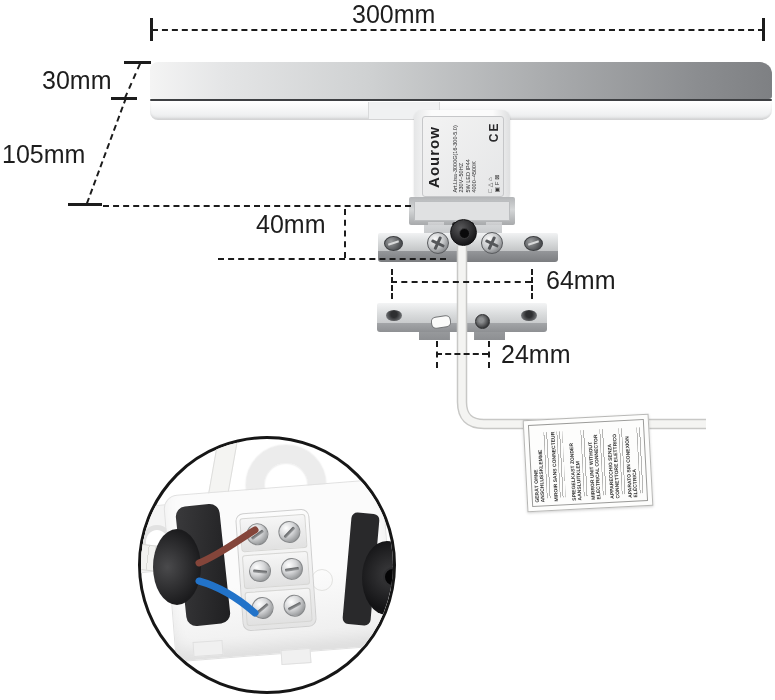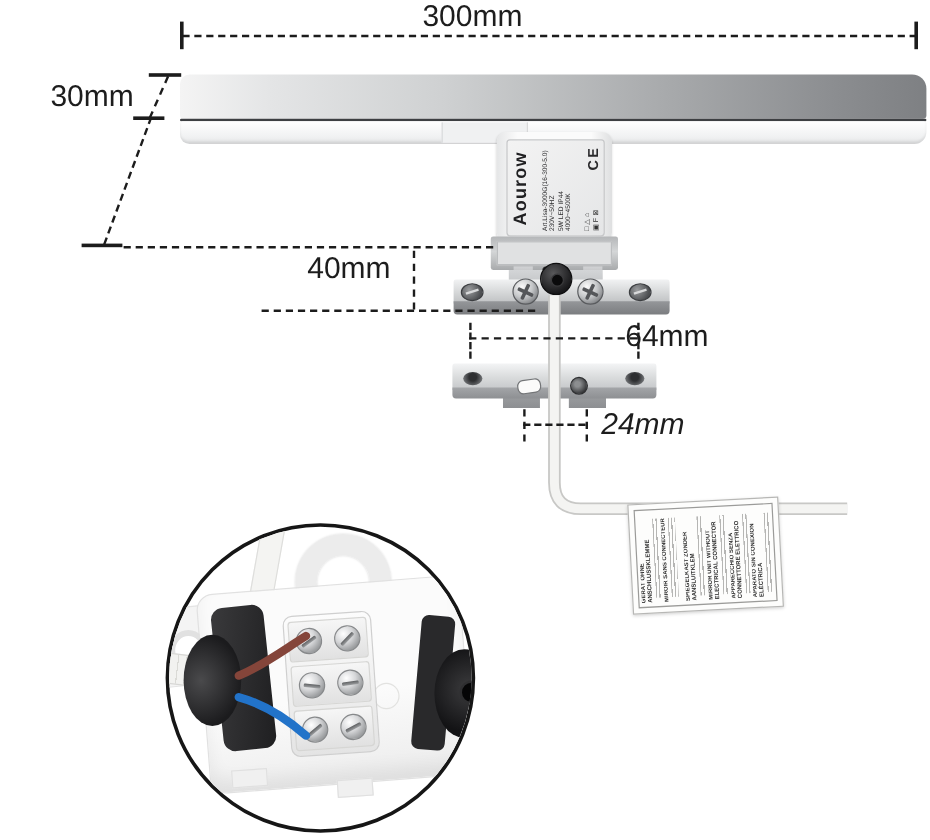--- a/index.html
+++ b/index.html
@@ -130,20 +130,21 @@
 <body>
 
 <div id="stage">
 
   <div class="dimtext" style="left:352px;top:0px;">300mm</div>
   <div class="dash-h" style="left:152px;top:29px;width:612px;"></div>
   <div class="tick" style="left:150px;top:18px;width:3px;height:23px;"></div>
   <div class="tick" style="left:762px;top:18px;width:3px;height:23px;"></div>
 
   <div class="dimtext" style="left:42px;top:66px;">30mm</div>
+  <div class="dimtext" style="left:2px;top:140px;">105mm</div>
   <div class="tick" style="left:124px;top:61px;width:27px;height:3px;"></div>
   <div class="tick" style="left:111px;top:97px;width:26px;height:3px;"></div>
   <div class="tick" style="left:68px;top:203px;width:34px;height:3px;"></div>
   <div class="dash-slant" style="left:141px;top:64px;width:38px;transform:rotate(113.8deg);"></div>
   <div class="dash-slant" style="left:127px;top:98px;width:113px;transform:rotate(110.3deg);"></div>
 
   <div class="bar-top"></div>
   <div class="bar-divider"></div>
   <div class="bar-front"></div>
   <div class="bar-notch"></div>
@@ -208,26 +209,26 @@
   </svg>
 
   <div class="dash-h" style="left:103px;top:205px;width:308px;"></div>
   <div class="dash-v" style="left:344px;top:209px;height:49px;"></div>
   <div class="dash-h" style="left:218px;top:258px;width:228px;"></div>
   <div class="dimtext" style="left:256px;top:210px;">40mm</div>
 
   <div class="dash-v" style="left:391px;top:269px;height:30px;"></div>
   <div class="dash-v" style="left:531px;top:269px;height:30px;"></div>
   <div class="dash-h" style="left:391px;top:281px;width:140px;"></div>
-  <div class="dimtext" style="left:521px;top:266px;">64mm</div>
+  <div class="dimtext" style="left:546px;top:266px;">64mm</div>
 
   <div class="dash-v" style="left:436px;top:341px;height:27px;"></div>
   <div class="dash-v" style="left:488px;top:341px;height:27px;"></div>
   <div class="dash-h" style="left:436px;top:353px;width:52px;"></div>
-  <div class="dimtext" style="left:501px;top:340px;font-style:italic;">24mm</div>
+  <div class="dimtext" style="left:501px;top:340px;">24mm</div>
 
   <div class="tag">
     <div class="tag-inner">
       <div class="tag-col">
         <span class="tag-head">GERÄT OHNE ANSCHLUSSKLEMME</span>
         <span class="tag-body"></span>
       </div>
       <div class="tag-col">
         <span class="tag-head">MIROIR SANS CONNECTEUR</span>
         <span class="tag-body"></span>

